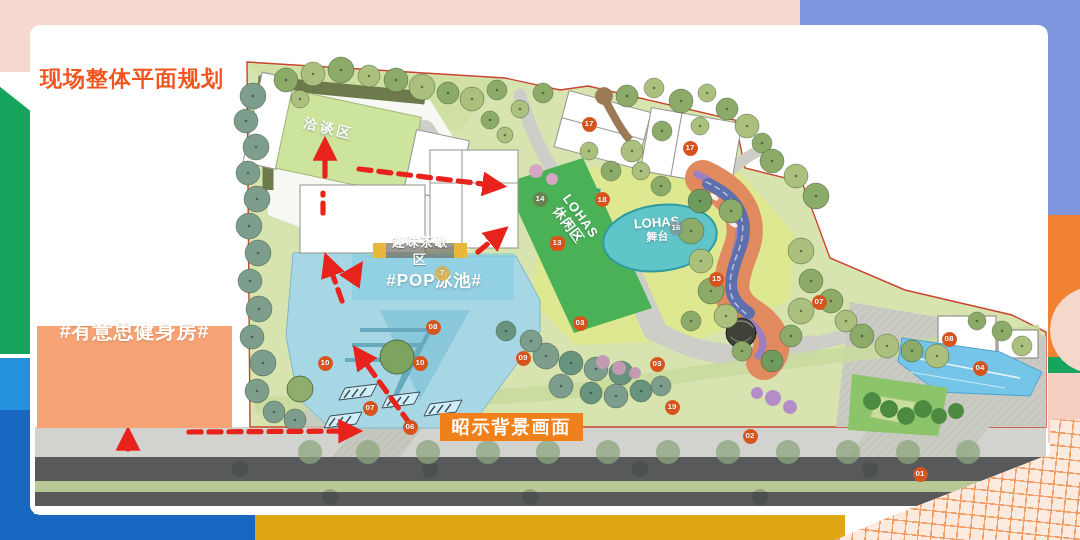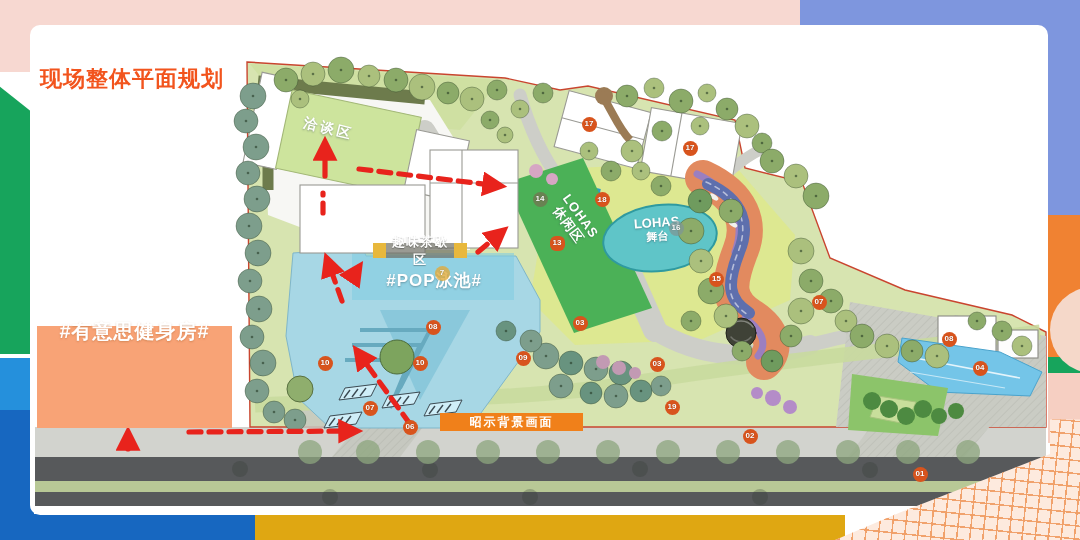--- a/index.html
+++ b/index.html
@@ -42,22 +42,22 @@
   .tea-bar{left:373px;top:243px;width:94px;height:15px;display:flex;z-index:6;}
   .tea-bar .gold{width:13px;height:15px;background:#e8b83c;}
   .tea-bar .mid{flex:1;background:rgba(115,115,105,.72);color:#fff;font-size:13px;font-weight:bold;
                 display:flex;align-items:center;justify-content:center;letter-spacing:1px;
                 text-shadow:0 1px 1px rgba(0,0,0,.3);text-align:center;}
   .lbl-pop{left:352px;top:269px;width:130px;text-align:right;font-size:17px;letter-spacing:1px;}
   .gym-box{left:37px;top:326px;width:195px;height:102px;background:var(--c-gym_box,#f8a376);z-index:6;
            display:flex;align-items:flex-start;justify-content:center;}
   .gym-box .t{color:#fff;font-weight:800;font-size:20px;letter-spacing:1px;
               text-shadow:0 1px 2px rgba(150,80,30,.35);margin-top:-8px;}
-  .backdrop-box{left:440px;top:413px;width:143px;height:18px;background:var(--c-backdrop_box,#f0801a);
-                color:#fff;font-size:12px;font-weight:bold;letter-spacing:2px;z-index:6;
+  .backdrop-box{left:440px;top:413px;width:143px;height:28px;background:var(--c-backdrop_box,#f0801a);
+                color:#fff;font-size:18px;font-weight:bold;letter-spacing:2px;z-index:6;
                 display:flex;align-items:center;justify-content:center;}
   
   .pmarker{position:absolute;width:15px;height:15px;border-radius:50%;z-index:7;
            background:var(--c-marker,#d8541d);color:#fff;font-size:8px;font-weight:bold;
            display:flex;align-items:center;justify-content:center;line-height:1;
            text-shadow:0 0 1px rgba(0,0,0,.4);}
 </style>
 </head>
 <body>
 

